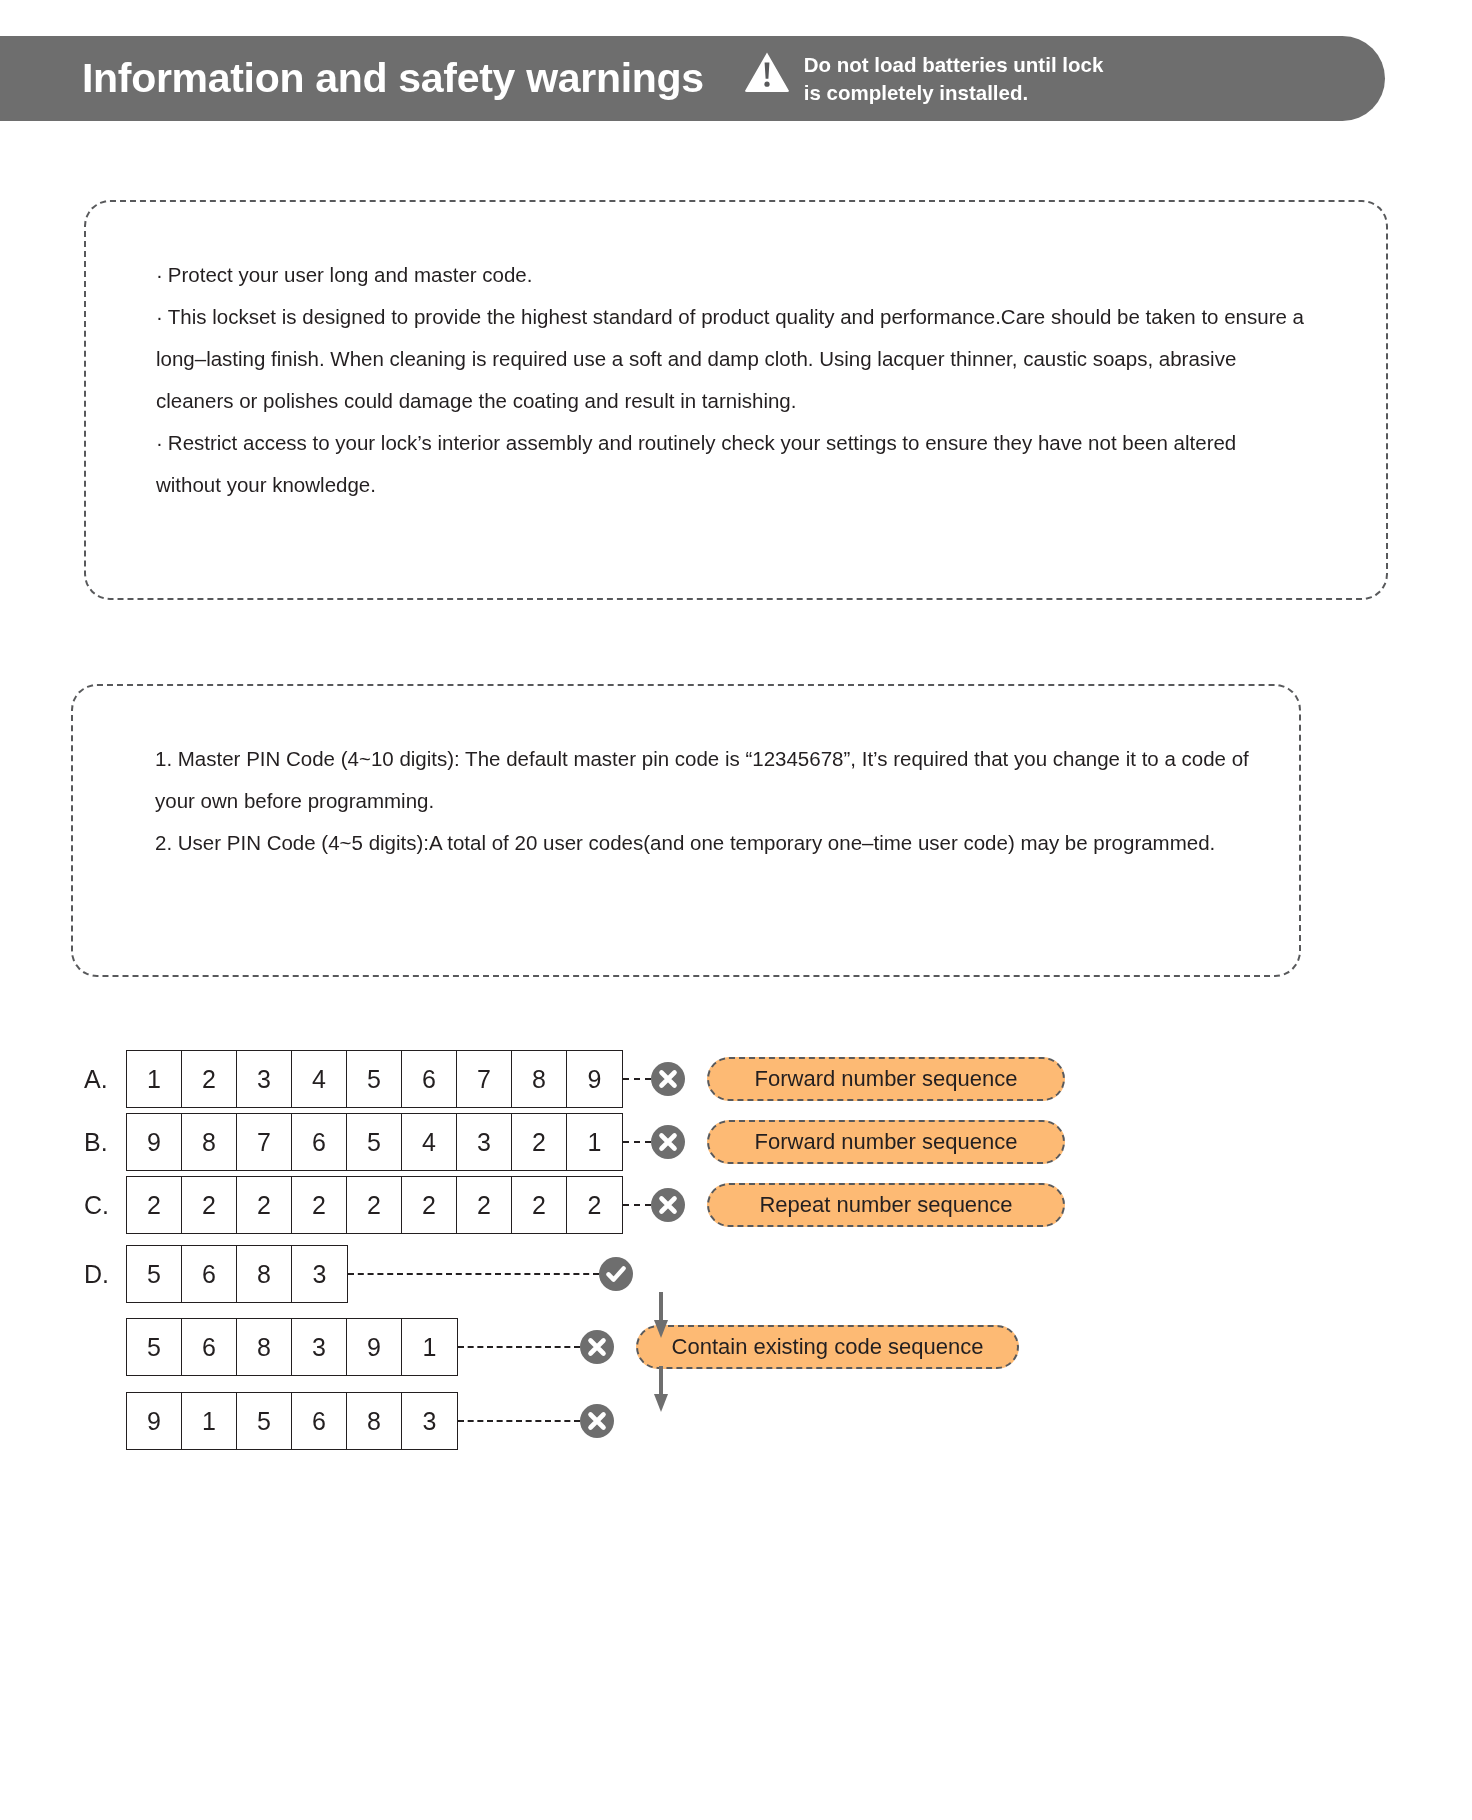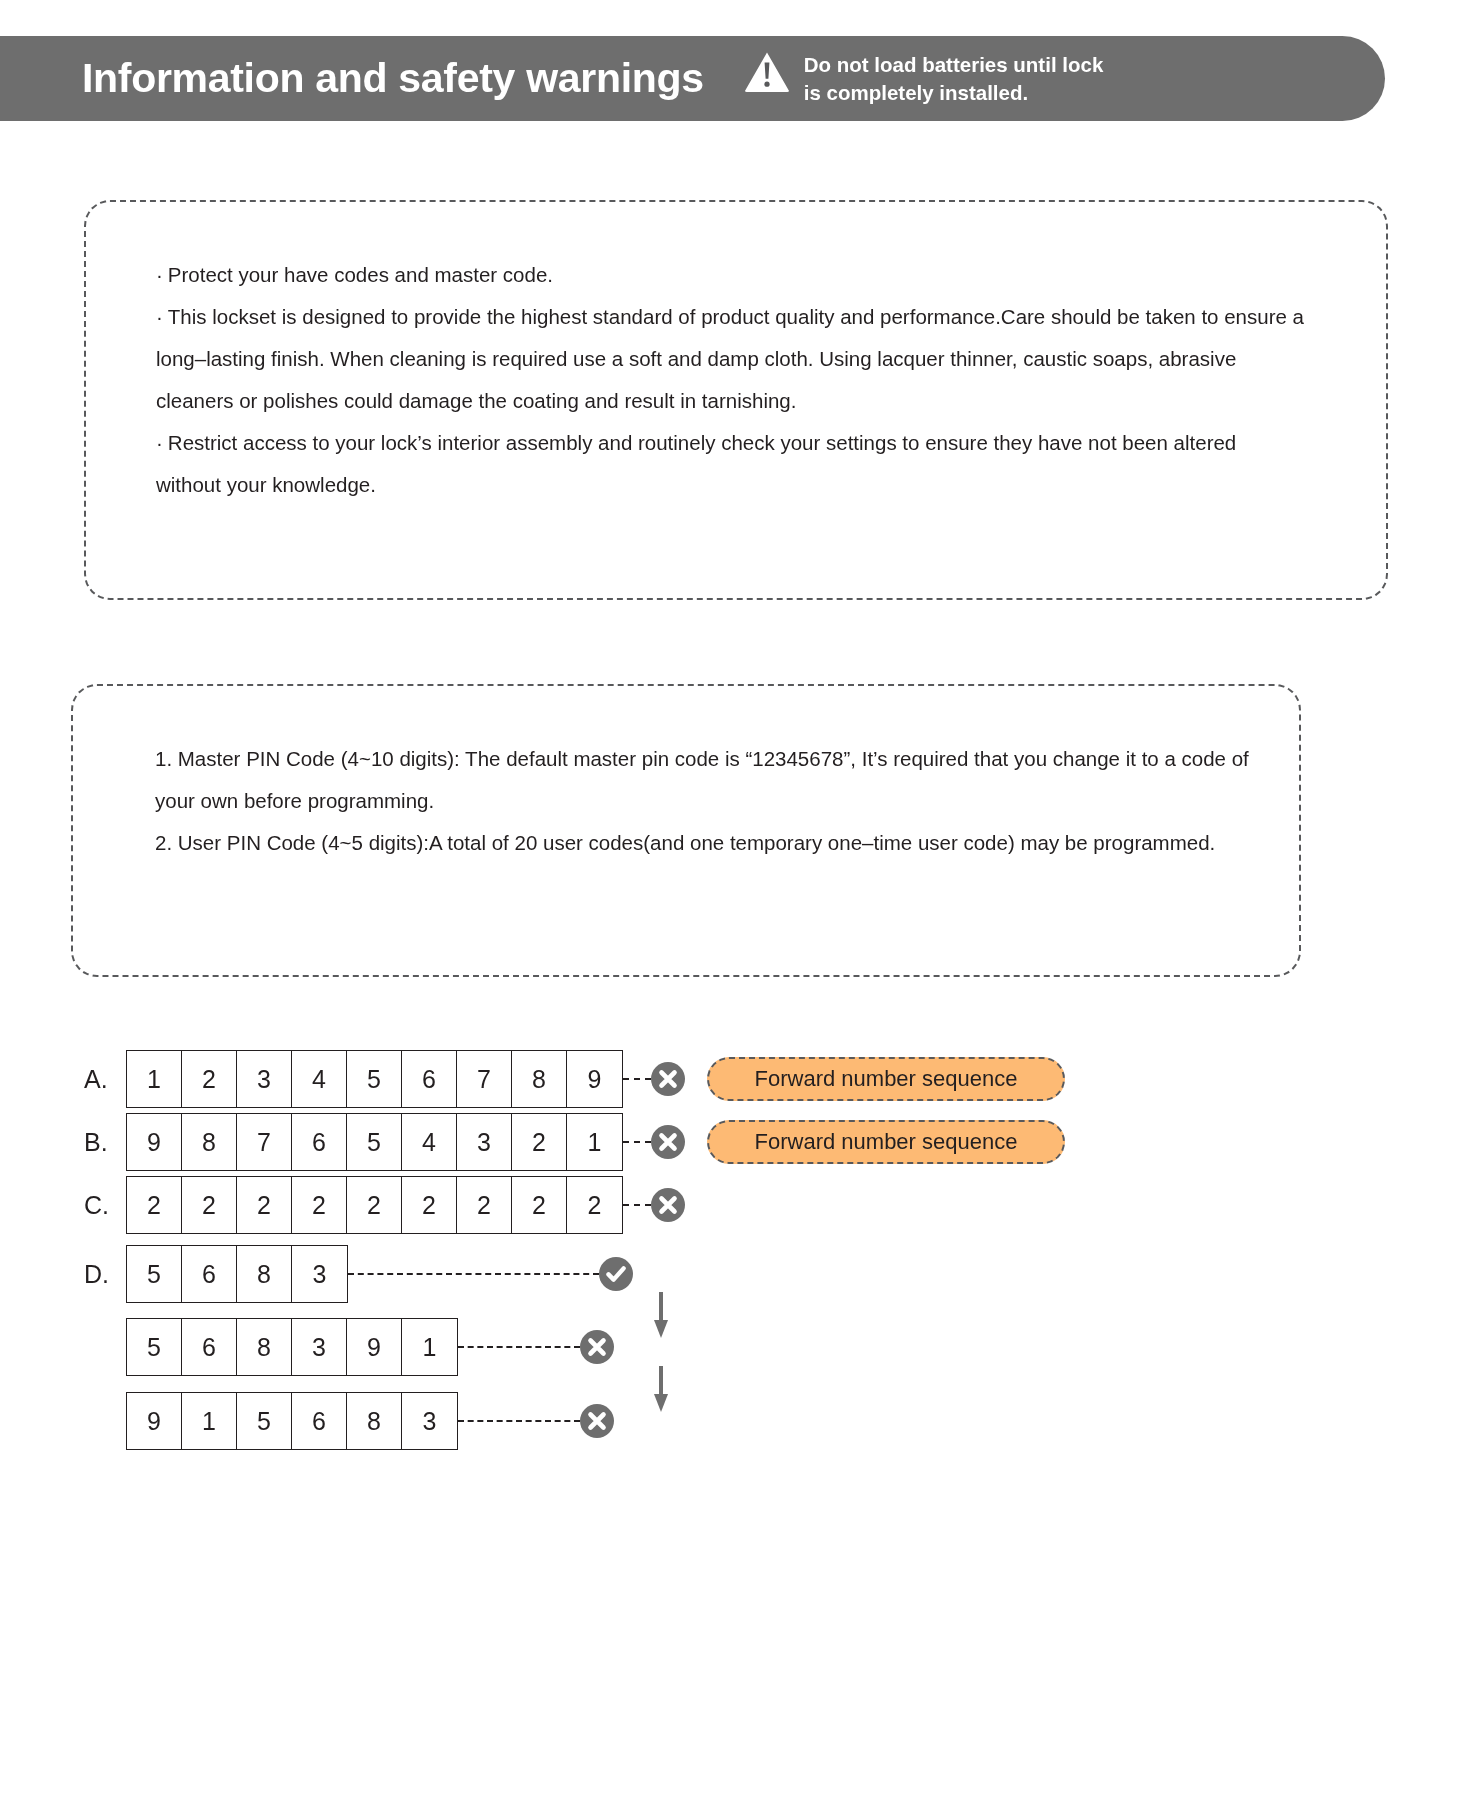--- a/index.html
+++ b/index.html
@@ -191,21 +191,21 @@
     </svg>
     <div class="header-warn-text">
       <div>Do not load batteries until lock</div>
       <div>is completely installed.</div>
     </div>
   </div>
 </div>
 
 <div class="panel panel-1">
   <div class="panel-body">
-    <p class="para"><span class="bullet">·</span><span>Protect your have codes and master code.</span></p>
+    <p class="para"><span class="bullet">·</span><span>Protect your user long and master code.</span></p>
     <p class="para"><span class="bullet">·</span><span>This lockset is designed to provide the highest standard of product quality and performance.Care should be taken to ensure a long–lasting finish. When cleaning is required use a soft and damp cloth. Using lacquer thinner, caustic soaps, abrasive cleaners or polishes could damage the coating and result in tarnishing.</span></p>
     <p class="para"><span class="bullet">·</span><span>Restrict access to your lock’s interior assembly and routinely check your settings to ensure they have not been altered without your knowledge.</span></p>
   </div>
 </div>
 
 <div class="panel panel-2">
   <div class="panel-body">
     <p class="para">1. Master PIN Code (4~10 digits): The default master pin code is “12345678”, It’s required that you change it to a code of your own before programming.</p>
     <p class="para">2. User PIN Code (4~5 digits):A total of 20 user codes(and one temporary one–time user code) may be programmed.</p>
   </div>
@@ -269,20 +269,21 @@
       <div class="cell">2</div>
       <div class="cell">2</div>
       <div class="cell">2</div>
     </div>
     <div class="dash-connector" style="width:28px;"></div>
     <div class="status-icon">
       <svg width="34" height="34" viewBox="0 0 34 34">
           <path d="M10.5 10.5 L23.5 23.5 M23.5 10.5 L10.5 23.5" stroke="#ffffff" stroke-width="4.6" stroke-linecap="round"></path>
         </svg>
     </div>
+    <div class="tag" style="margin-left:22px; width:358px;">Repeat number sequence</div>
   </div>
 
   <div class="seq-row" style="left:84px; top:205px;">
     <div class="row-letter">D.</div>
     <div class="cells">
       <div class="cell">5</div>
       <div class="cell">6</div>
       <div class="cell">8</div>
       <div class="cell">3</div>
     </div>
@@ -302,20 +303,21 @@
       <div class="cell">3</div>
       <div class="cell">9</div>
       <div class="cell">1</div>
     </div>
     <div class="dash-connector" style="width:122px;"></div>
     <div class="status-icon">
       <svg width="34" height="34" viewBox="0 0 34 34">
           <path d="M10.5 10.5 L23.5 23.5 M23.5 10.5 L10.5 23.5" stroke="#ffffff" stroke-width="4.6" stroke-linecap="round"></path>
         </svg>
     </div>
+    <div class="tag" style="margin-left:22px; width:383px;">Contain existing code sequence</div>
   </div>
 
   <div class="seq-row" style="left:126px; top:352px;">
     <div class="cells">
       <div class="cell">9</div>
       <div class="cell">1</div>
       <div class="cell">5</div>
       <div class="cell">6</div>
       <div class="cell">8</div>
       <div class="cell">3</div>

